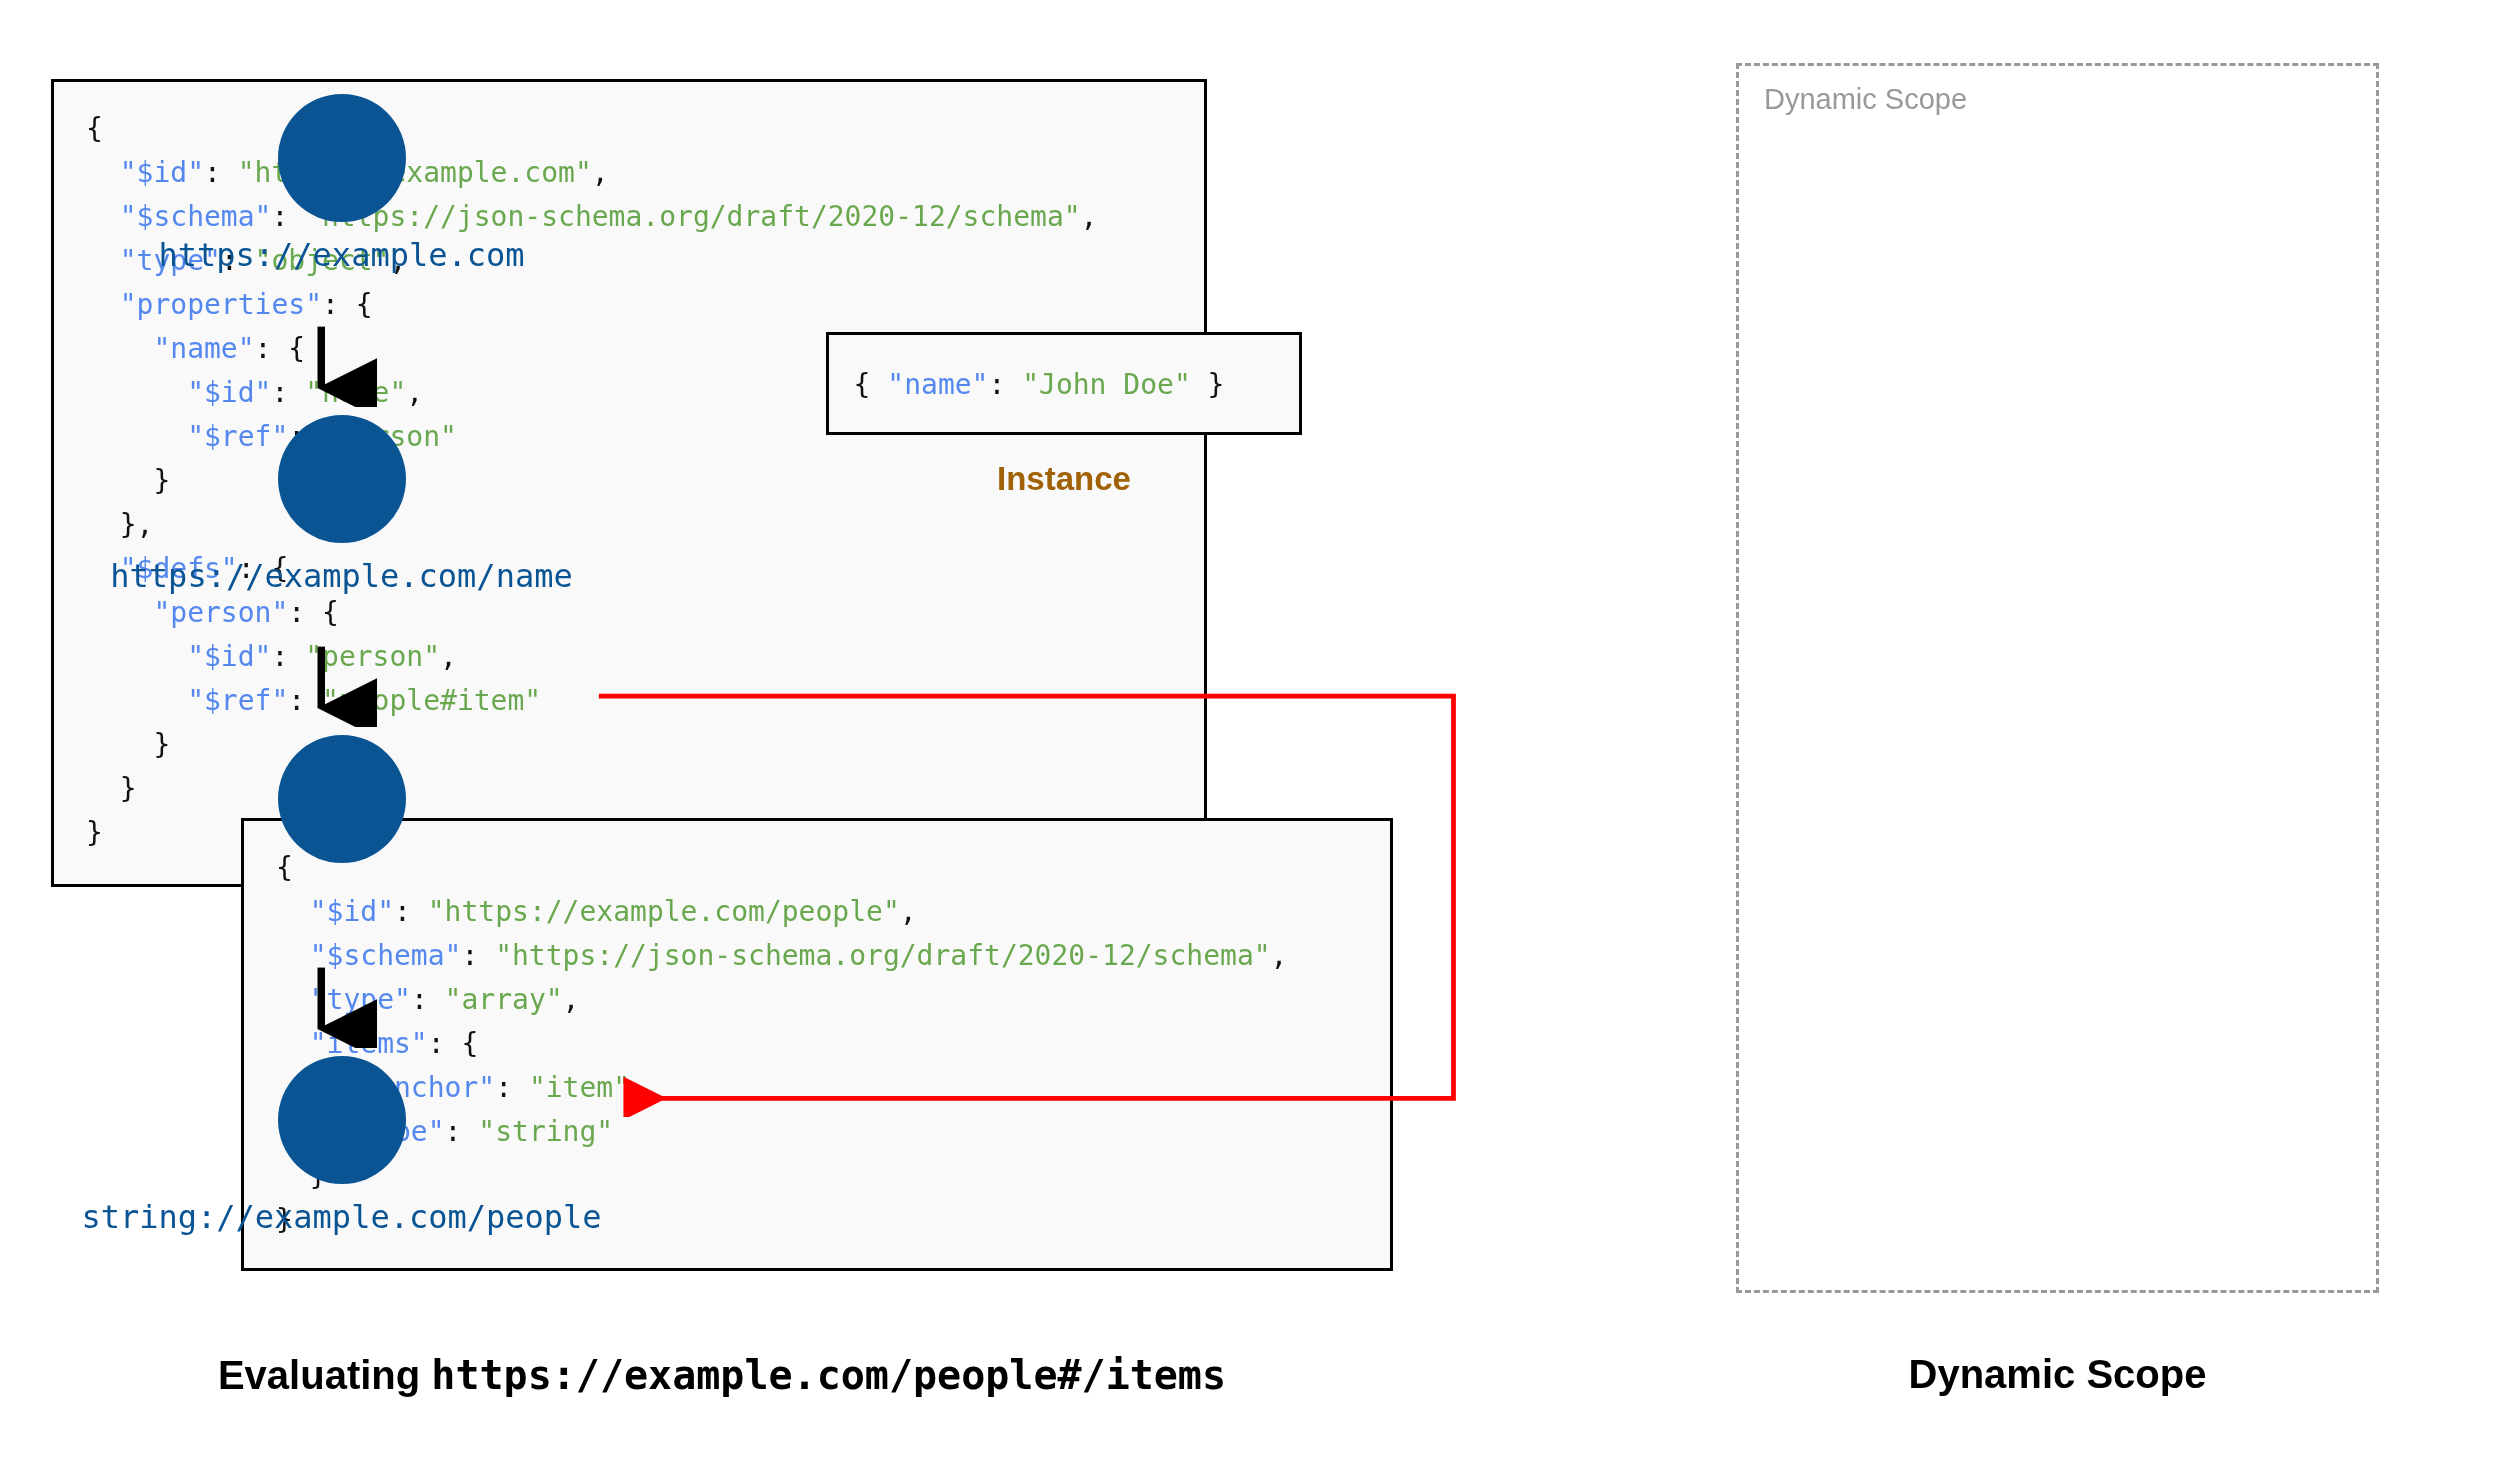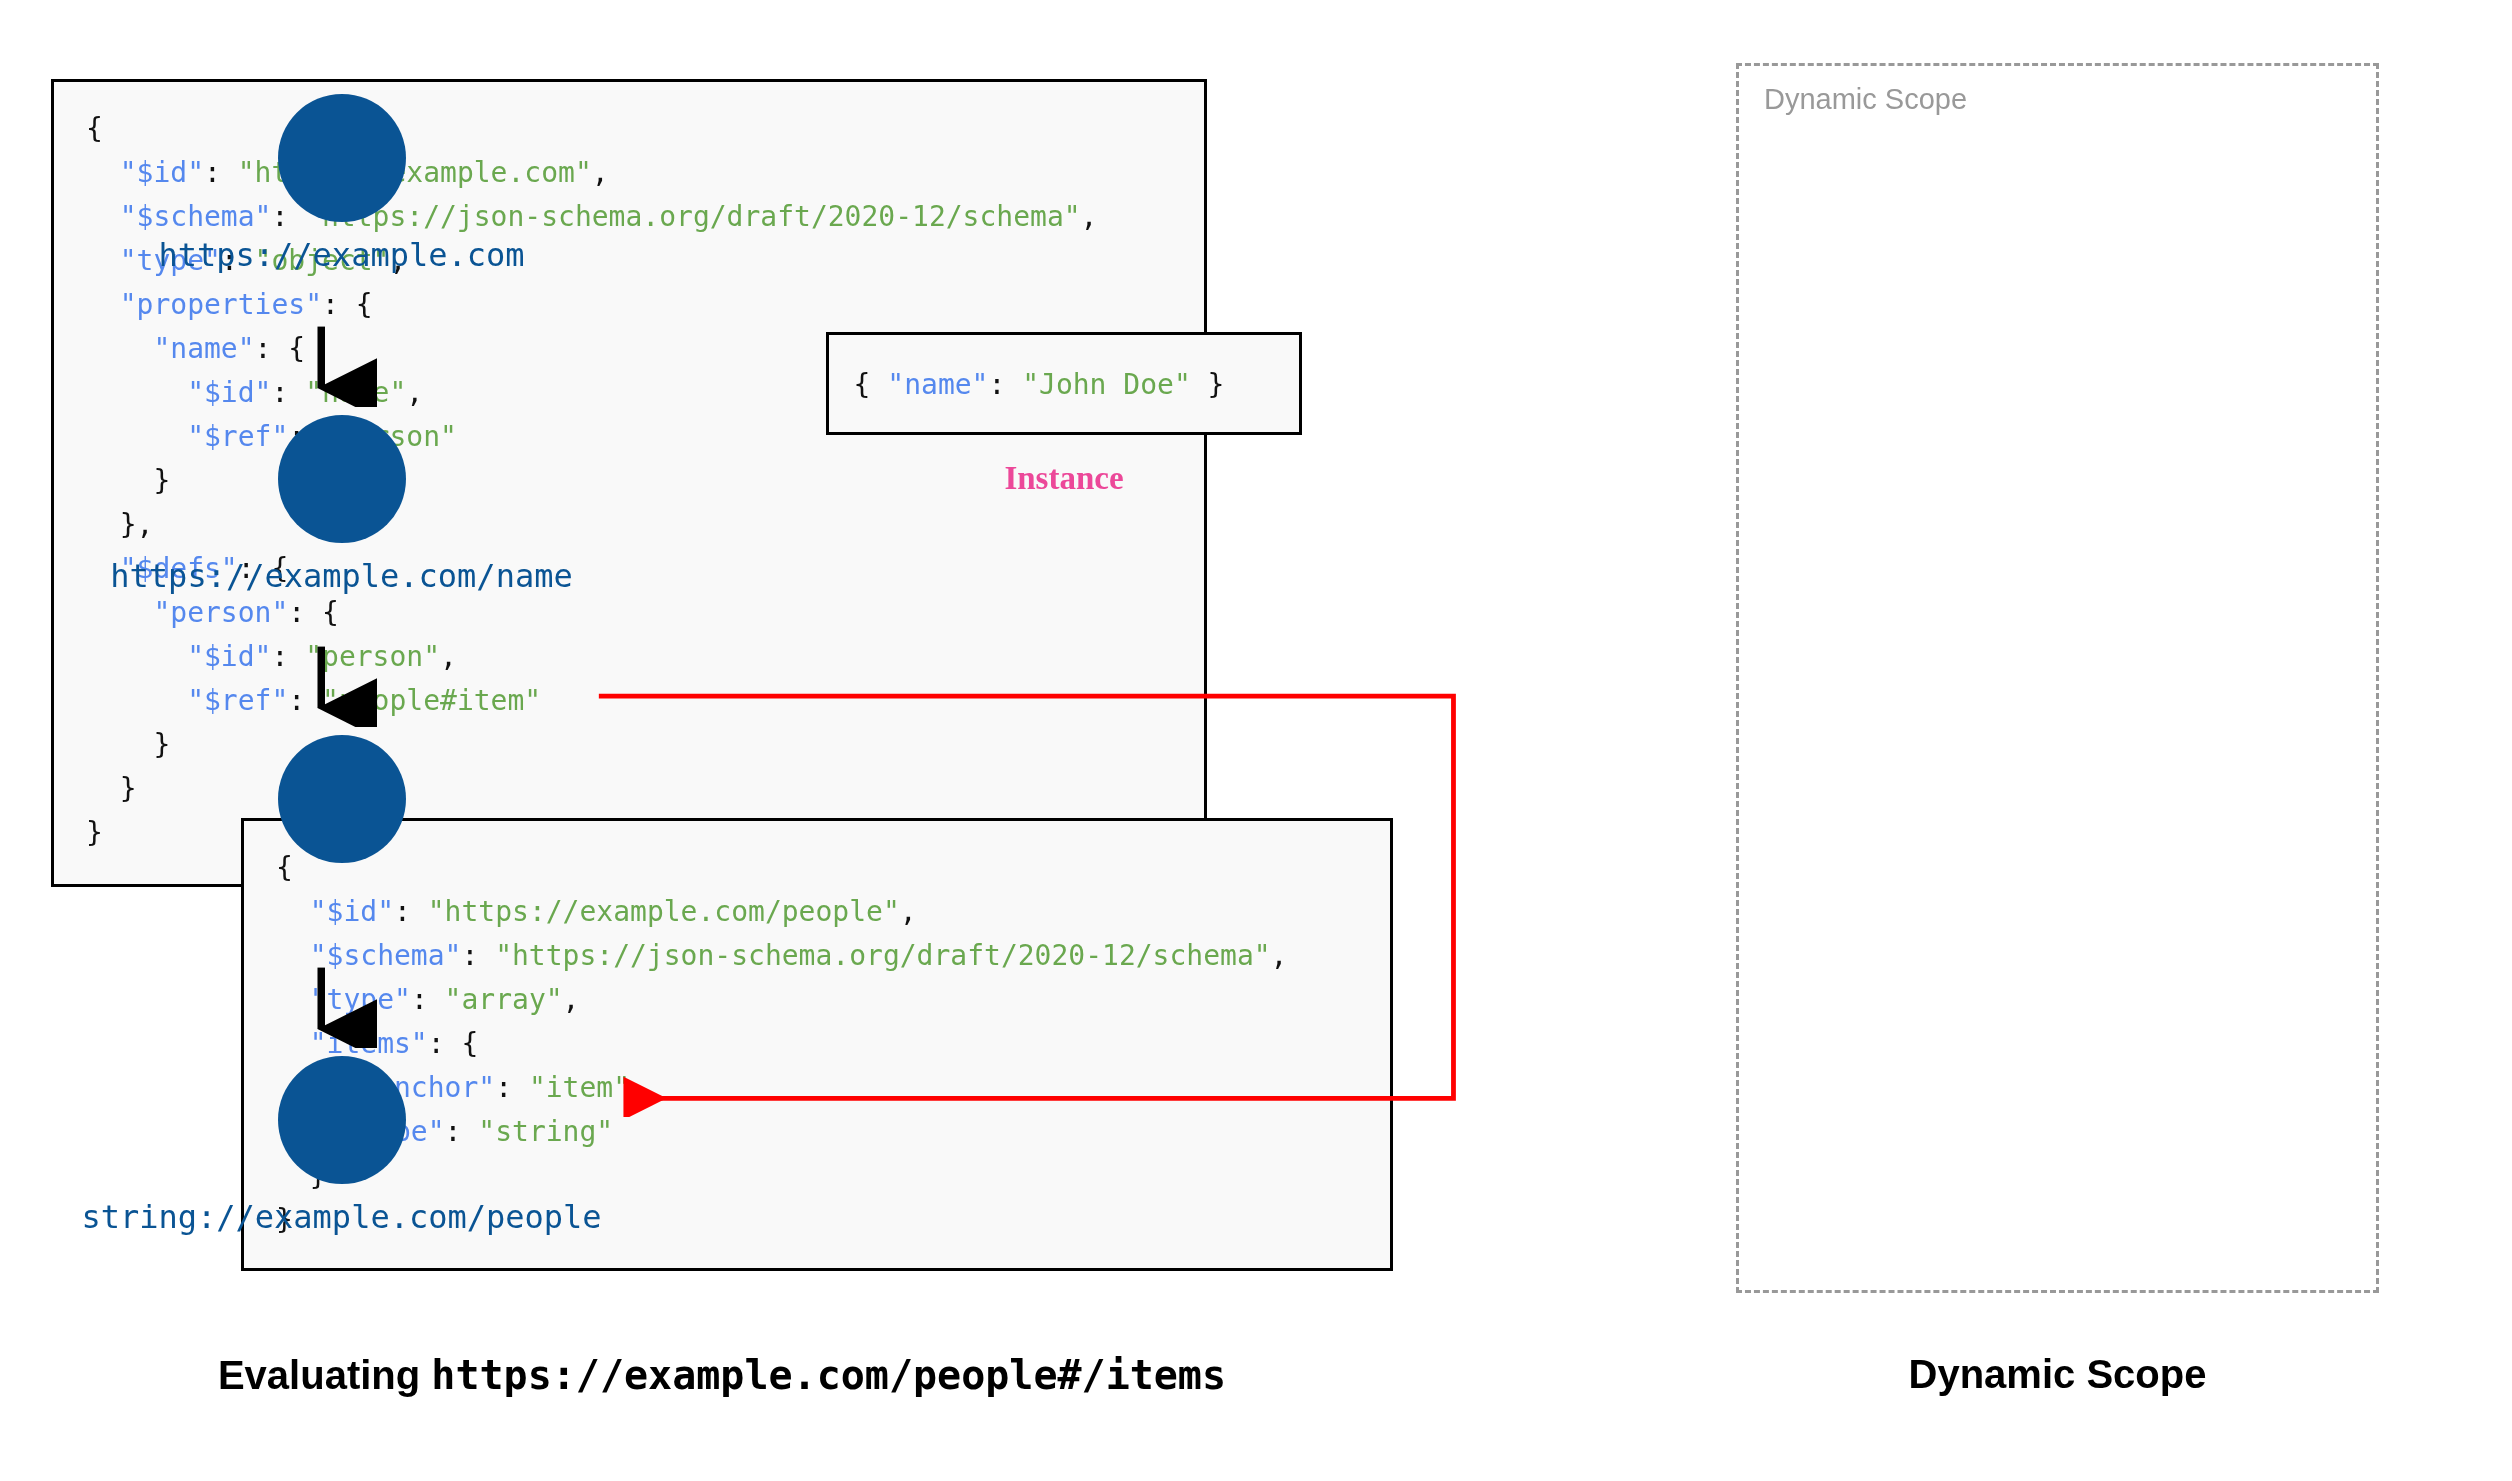--- a/index.html
+++ b/index.html
@@ -31,23 +31,23 @@
   #schema-main .code{position:absolute;left:32px;top:24.6px;}
 
   #schema-people{left:241px;top:818px;width:1152px;height:453px;}
   #schema-people .code{position:absolute;left:32px;top:24.6px;}
 
   #instance-box{left:826px;top:332px;width:476px;height:103px;}
   #instance-box .code{position:absolute;left:24.6px;top:28px;font-size:28px;line-height:44px;}
 
   .caption-bold{
     position:absolute;
-    font-family:Liberation Serif, serif;
+    font-family:Liberation Sans, sans-serif;
     font-weight:bold;
-    color:#ec4899;
+    color:#a16207;
   }
   #instance-caption{
     left:826px;top:460px;width:476px;text-align:center;
     font-size:33px;
   }
 
   
   #ref-arrow{position:absolute;left:577px;top:679px;width:909px;height:438px;}
 
   

